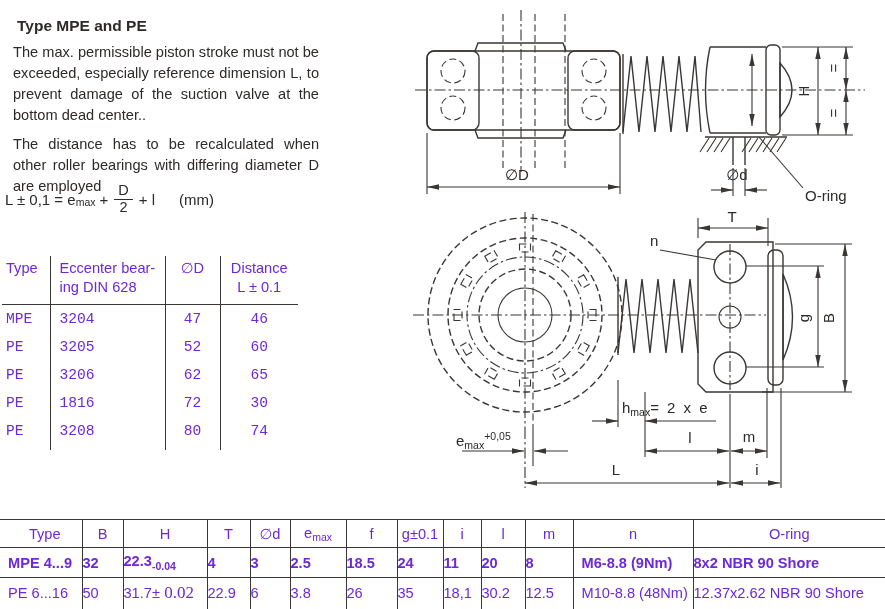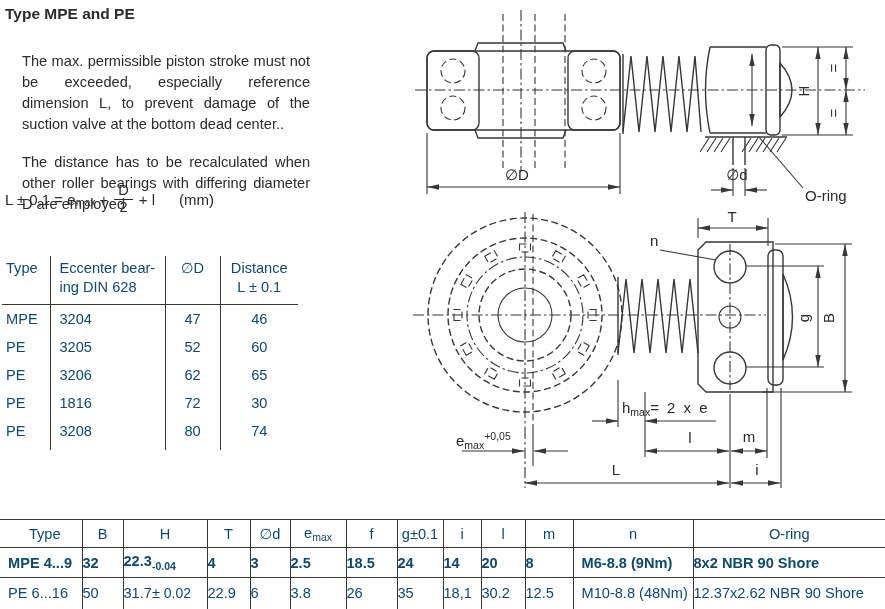--- a/index.html
+++ b/index.html
@@ -1,53 +1,53 @@
 <!DOCTYPE html>
 <html><head>
 <meta charset="utf-8">
 <style>
   html,body{margin:0;padding:0;background:#fff;}
   body{font-family:"Liberation Sans","DejaVu Sans",sans-serif;color:#2d2a28;}
   .page{position:relative;width:885px;height:609px;background:#fff;overflow:hidden;}
 
-  .title{position:absolute;left:5px;top:5px;font-size:15.5px;font-weight:bold;margin:0;}
+  .title{position:absolute;left:5px;top:5px;font-size:15.5px;font-weight:bold;margin:12px;}
   .intro{position:absolute;left:5px;top:34px;width:322px;font-size:14.6px;line-height:21px;}
-  .intro p{margin:17px;text-align:justify;}
+  .intro p{margin:8px;text-align:justify;}
 
   .formula{position:absolute;left:5px;top:183px;font-size:15px;display:flex;align-items:center;}
   .formula .sub{font-size:10.5px;vertical-align:-3px;position:relative;top:3px;}
   .formula .op{margin:0 4px;}
   .frac{display:inline-flex;flex-direction:column;align-items:center;font-size:14.5px;line-height:1.1;margin:0 2px;}
   .frac .num{padding:0 4px;border-bottom:1.3px solid #2d2a28;}
   .frac .den{padding:0 4px;}
   .formula .unit{margin-left:20px;}
 
-  table{border-collapse:collapse;table-layout:fixed;color:#0c4a6e;}
+  table{border-collapse:collapse;table-layout:fixed;color:#6d28d9;}
   td,th{font-weight:normal;padding:0;overflow:hidden;white-space:nowrap;}
 
   .bearing-table{position:absolute;left:2px;top:256px;width:296px;font-size:14.6px;}
   .bearing-table th{vertical-align:top;padding-top:3px;line-height:19px;}
   .bearing-table .hrow th{border-bottom:1.4px solid #3a3633;height:45px;}
   .bearing-table .vline{border-left:1.4px solid #3a3633;}
-  .bearing-table td{height:28px;}
+  .bearing-table td{height:28px;font-family:Liberation Mono, monospace;}
   .bearing-table .c0{text-align:left;padding-left:4px;}
   .bearing-table .c1{text-align:left;padding-left:9px;}
   .bearing-table .c2,.bearing-table .c3{text-align:center;}
   .bearing-table .spacer td{height:5px;}
 
   .dim-table{position:absolute;left:0;top:519px;width:885px;font-size:14.6px;}
   .dim-table .vline{border-left:1.4px solid #3a3633;}
   .dim-table .hrow th{border-top:1.4px solid #3a3633;border-bottom:1.4px solid #3a3633;height:27px;text-align:center;}
   .dim-table .r1 td{border-bottom:1.4px solid #3a3633;font-weight:bold;}
   .dim-table td{height:29px;text-align:left;}
   .dim-table .tleft{text-align:left;padding-left:8px;}
   .dim-table .spacer td{height:5px;}
   .sub2{font-size:10.5px;vertical-align:-3px;}
   .tolsub{font-size:10.5px;vertical-align:-4px;}
-  .tolsmall{font-size:14px;}
+  .tolsmall{font-size:17px;font-family:Liberation Serif, serif;}
 
   .drawing{position:absolute;}
   .d1{left:413px;top:2px;}
   .d2{left:410px;top:198px;}
   svg{display:block;}
   svg text{fill:#2d2a28;font-size:15px;font-family:"Liberation Sans","DejaVu Sans",sans-serif;}
   .ln{stroke:#3a3633;stroke-width:1.4;fill:none;}
   .thin{stroke:#3a3633;stroke-width:1.1;fill:none;}
   .dash{stroke-dasharray:7 3.5;}
   .cdash{stroke-dasharray:11 3 2.5 3;}
@@ -404,21 +404,21 @@
     </tr>
     <tr class="r1">
       <td class="tleft">MPE 4...9</td>
       <td class="vline">32</td>
       <td class="vline"><span>22.3</span><span class="tolsub">-0.04</span></td>
       <td class="vline">4</td>
       <td class="vline">3</td>
       <td class="vline">2.5</td>
       <td class="vline">18.5</td>
       <td class="vline">24</td>
-      <td class="vline">14</td>
+      <td class="vline">11</td>
       <td class="vline">20</td>
       <td class="vline">8</td>
       <td class="vline tleft">M6-8.8 (9Nm)</td>
       <td class="vline">8x2 NBR 90 Shore</td>
     </tr>
     <tr>
       <td class="tleft">PE 6...16</td>
       <td class="vline">50</td>
       <td class="vline"><span>31.7±</span><span class="tolsmall"> 0.02</span></td>
       <td class="vline">22.9</td>

